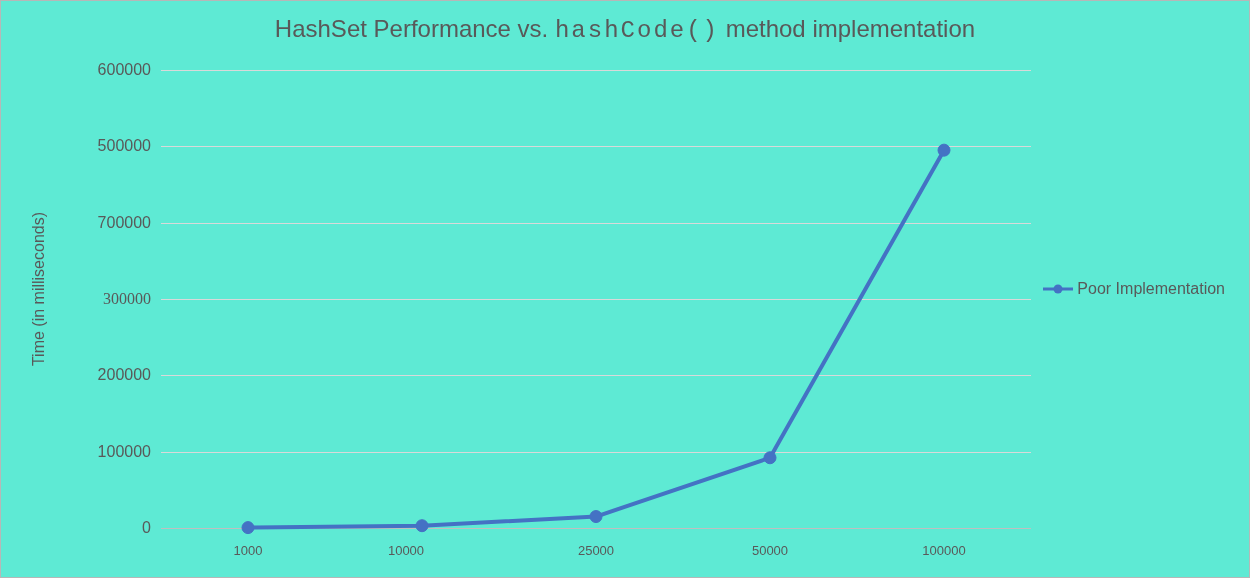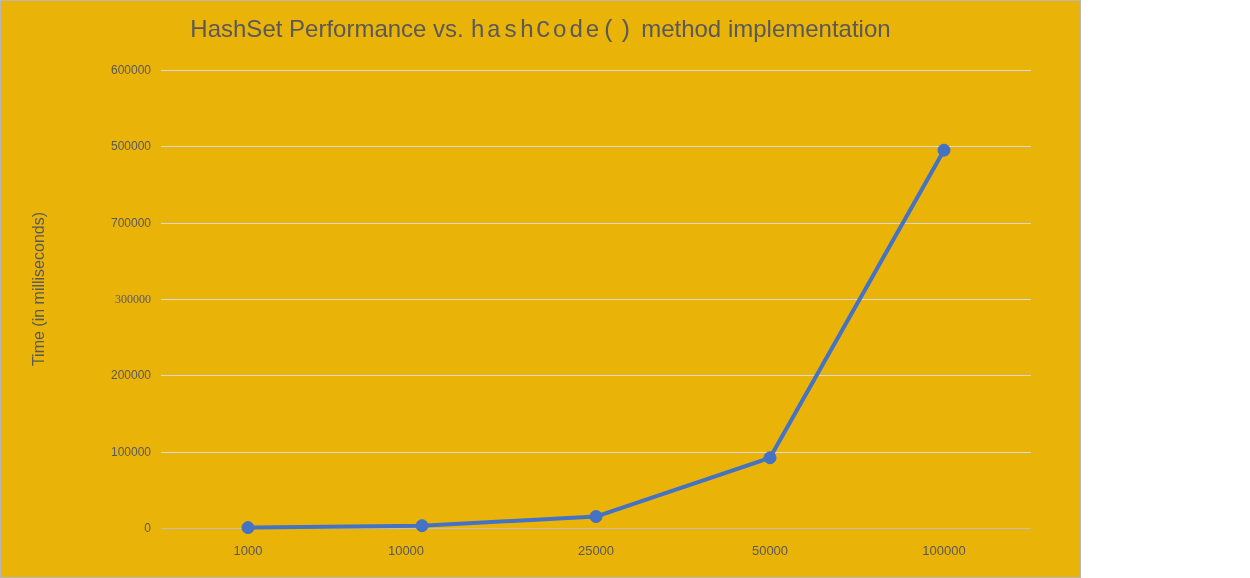--- a/index.html
+++ b/index.html
@@ -6,25 +6,25 @@
     margin: 0;
     padding: 0;
     width: 1250px;
     height: 578px;
     font-family: "Segoe UI", Arial, sans-serif;
     color: #595959;
     background: #ffffff;
   }
   .chart-frame {
     box-sizing: border-box;
-    width: 1081px;
+    width: 1250px;
     height: 578px;
     border: 1px solid #b7b7b7;
     position: relative;
-    background: #eab308;
+    background: #5eead4;
   }
   .chart-title {
     position: absolute;
     top: 14px;
     left: 0;
     right: 0;
     text-align: center;
     font-size: 24px;
     color: #595959;
     font-weight: 400;
@@ -50,21 +50,21 @@
     position: absolute;
     left: 0;
     width: 100%;
     border-top: 1px solid #bfbfbf;
   }
   .y-tick-label {
     position: absolute;
     right: 100%;
     margin-right: 10px;
     transform: translateY(-50%);
-    font-size: 12px;
+    font-size: 16px;
     color: #595959;
     white-space: nowrap;
   }
   .x-tick-label {
     position: absolute;
     bottom: -30px;
     transform: translateX(-50%);
     font-size: 13px;
     color: #595959;
     white-space: nowrap;
@@ -164,14 +164,21 @@
       <svg class="line-layer" width="870" height="458">
         <polyline points="87,457.61833333333334 261,455.71 435,446.55 609,387.7733333333333 783,80.15000000000003" class="series-line"></polyline>
         <circle cx="87" cy="457.61833333333334" r="6" class="series-marker"></circle>
         <circle cx="261" cy="455.71" r="6" class="series-marker"></circle>
         <circle cx="435" cy="446.55" r="6" class="series-marker"></circle>
         <circle cx="609" cy="387.7733333333333" r="6" class="series-marker"></circle>
         <circle cx="783" cy="80.15000000000003" r="6" class="series-marker"></circle>
       </svg>
     </div>
 
+  <div class="legend">
+    <span class="legend-swatch">
+      <span class="ln"></span>
+        <span class="dot"></span>
+    </span>
+    <span>Poor Implementation</span>
+  </div>
 
 </div>
 
 </body></html>

